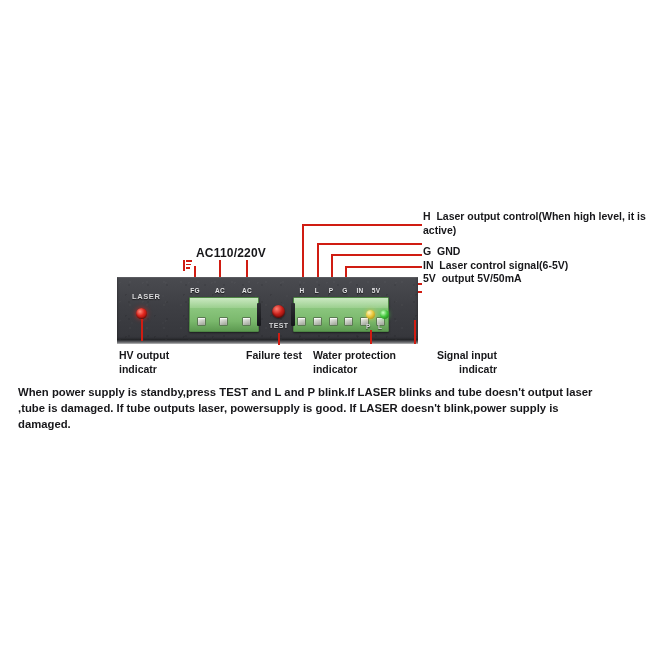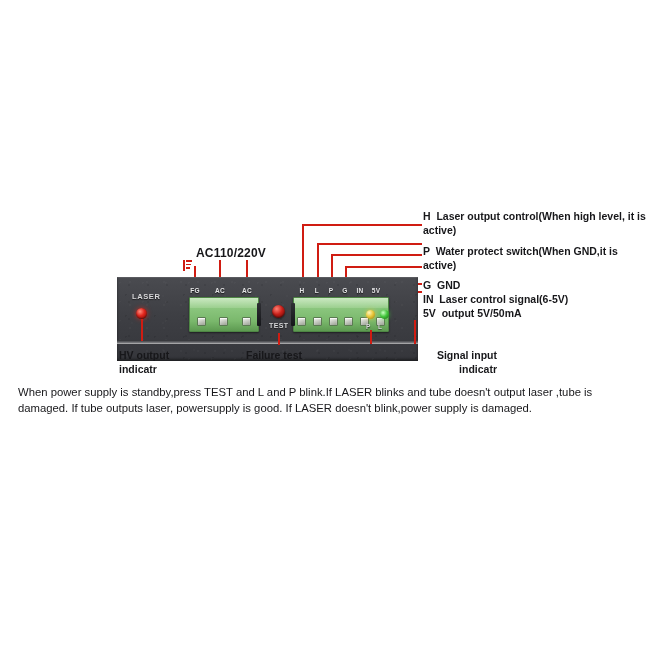--- a/index.html
+++ b/index.html
@@ -18,21 +18,21 @@
     width: 650px;
     height: 650px;
   }
 
   
   #panel {
     position: absolute;
     left: 117px;
     top: 277px;
     width: 301px;
-    height: 84px;
+    height: 64px;
     background: #3f4045;
     background-image:
       linear-gradient(180deg, #4a4b50 0%, #3e3f44 45%, #35363b 100%);
     box-shadow: inset 0 1px 0 rgba(255,255,255,0.10),
                 inset 0 -2px 3px rgba(0,0,0,0.45);
   }
   #panel-noise {
     position: absolute;
     inset: 0;
     opacity: 0.5;
@@ -215,21 +215,21 @@
     letter-spacing: 0.2px;
   }
 
   #paragraph {
     position: absolute;
     left: 18px;
     top: 384px;
     width: 584px;
     color: #17171a;
     font-size: 11.3px;
-    font-weight: normal;
+    font-weight: bold;
     line-height: 1.42;
   }
 </style>
 </head>
 <body>
 
 <div id="stage">
 
   <div id="ac-title">AC110/220V</div>
 
@@ -308,37 +308,34 @@
   <div class="lead-v" style="left:141px; top:319px; height:22px;"></div>
   <div class="lead-v" style="left:278px; top:333px; height:12px;"></div>
   <div class="lead-v" style="left:370px; top:330px; height:14px;"></div>
   <div class="lead-v" style="left:414px; top:320px; height:24px;"></div>
 
   <div id="legend">
     <div class="legend-item">
       <span class="legend-key">H</span>
       &nbsp;<span>Laser output control(When high level, it is active)</span>
     </div>
-    <div class="legend-item">
-      <span class="legend-key">P</span>
-      &nbsp;<span>Water protect switch(When GND,it is active)</span>
-    </div>
     <div class="legend-item tight">
       <span class="legend-key">G</span>
       &nbsp;<span>GND</span>
     </div>
     <div class="legend-item tight">
       <span class="legend-key">IN</span>
       &nbsp;<span>Laser control signal(6-5V)</span>
     </div>
     <div class="legend-item tight">
       <span class="legend-key">5V</span>
       &nbsp;<span>output 5V/50mA</span>
     </div>
   </div>
 
   <div class="callout" id="callout-hv" style="width:72px;">HV output indicatr</div>
   <div class="callout" id="callout-fail" style="width:74px;">Failure test</div>
+  <div class="callout" id="callout-wp" style="width:104px;">Water protection indicator</div>
   <div class="callout" id="callout-sig" style="width:78px;text-align:right;">Signal input indicatr</div>
 
   <div id="paragraph">When power supply is standby,press TEST and L and P blink.If LASER blinks and tube doesn't output laser ,tube is damaged. If tube outputs laser, powersupply is good.  If LASER doesn't blink,power supply is damaged.</div>
 
 </div>
 
 </body></html>

